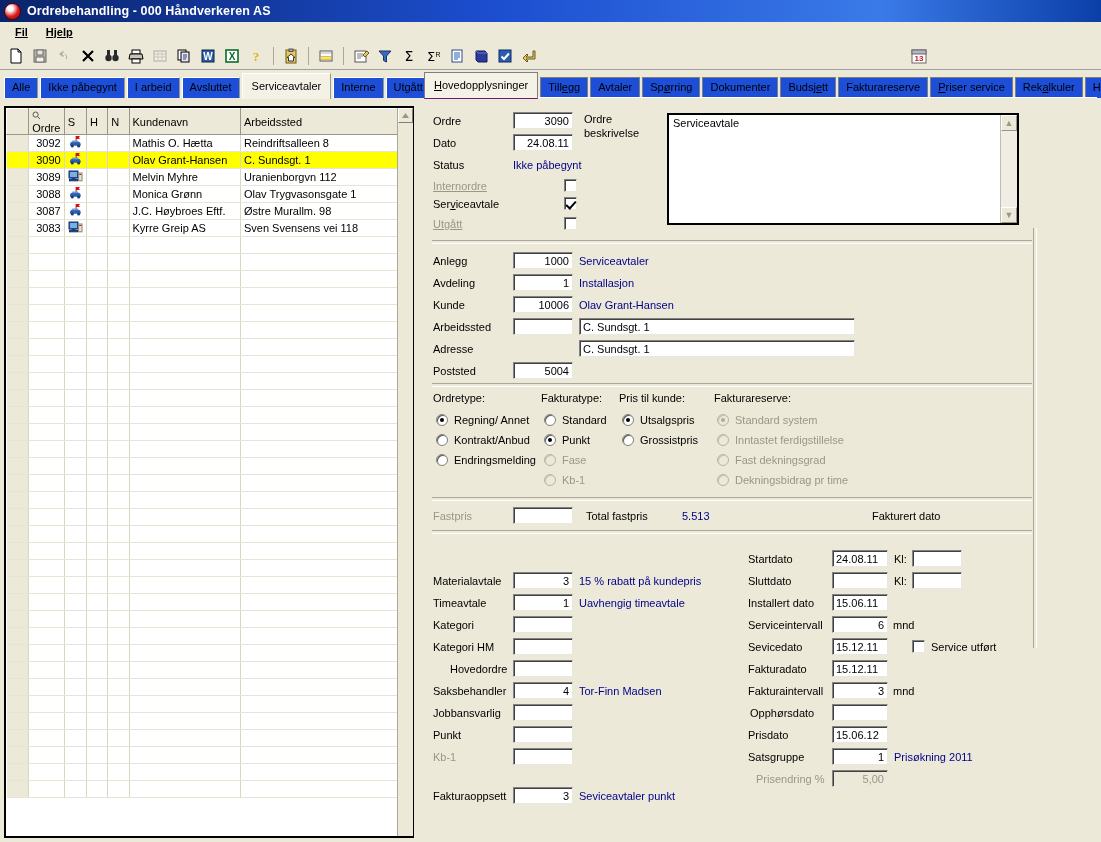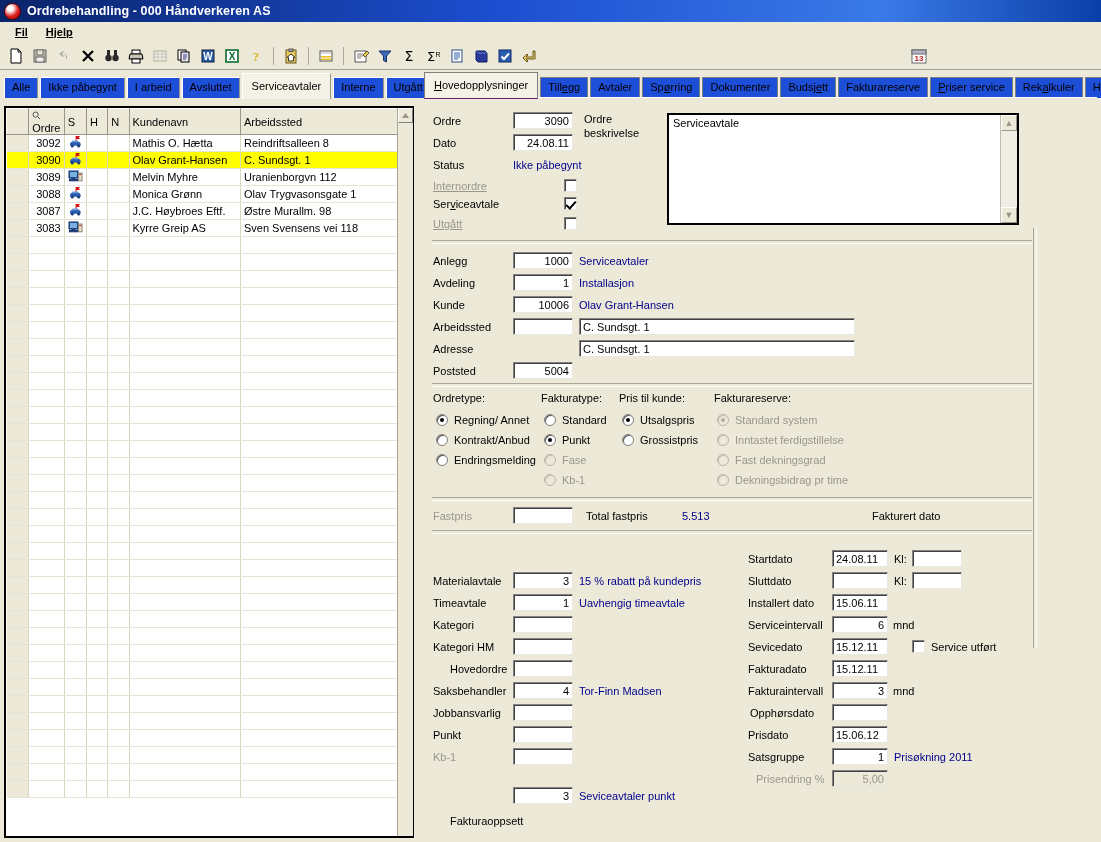--- a/index.html
+++ b/index.html
@@ -939,21 +939,21 @@
 
   <span class="lbl" style="left:9px;top:609px;">Jobbansvarlig</span>
   <div class="fld r" style="left:89px;top:606px;width:60px;"></div>
 
   <span class="lbl" style="left:9px;top:631px;">Punkt</span>
   <div class="fld r" style="left:89px;top:628px;width:60px;"></div>
 
   <span class="lbl dim" style="left:9px;top:653px;">Kb-1</span>
   <div class="fld r" style="left:89px;top:650px;width:60px;"></div>
 
-  <span class="lbl" style="left:26px;top:692px;margin-top:25px;">Fakturaoppsett</span>
+  <span class="lbl" style="left:9px;top:692px;">Fakturaoppsett</span>
   <div class="fld r" style="left:89px;top:689px;width:60px;">3</div>
   <span class="bluelink" style="left:155px;top:692px;">Seviceavtaler punkt</span>
 
   <span class="lbl" style="left:324px;top:455px;">Startdato</span>
   <div class="fld" style="left:408px;top:452px;width:56px;">24.08.11</div>
   <span class="lbl" style="left:470px;top:455px;">Kl:</span>
   <div class="fld" style="left:488px;top:452px;width:50px;"></div>
 
   <span class="lbl" style="left:324px;top:477px;">Sluttdato</span>
   <div class="fld" style="left:408px;top:474px;width:56px;"></div>

